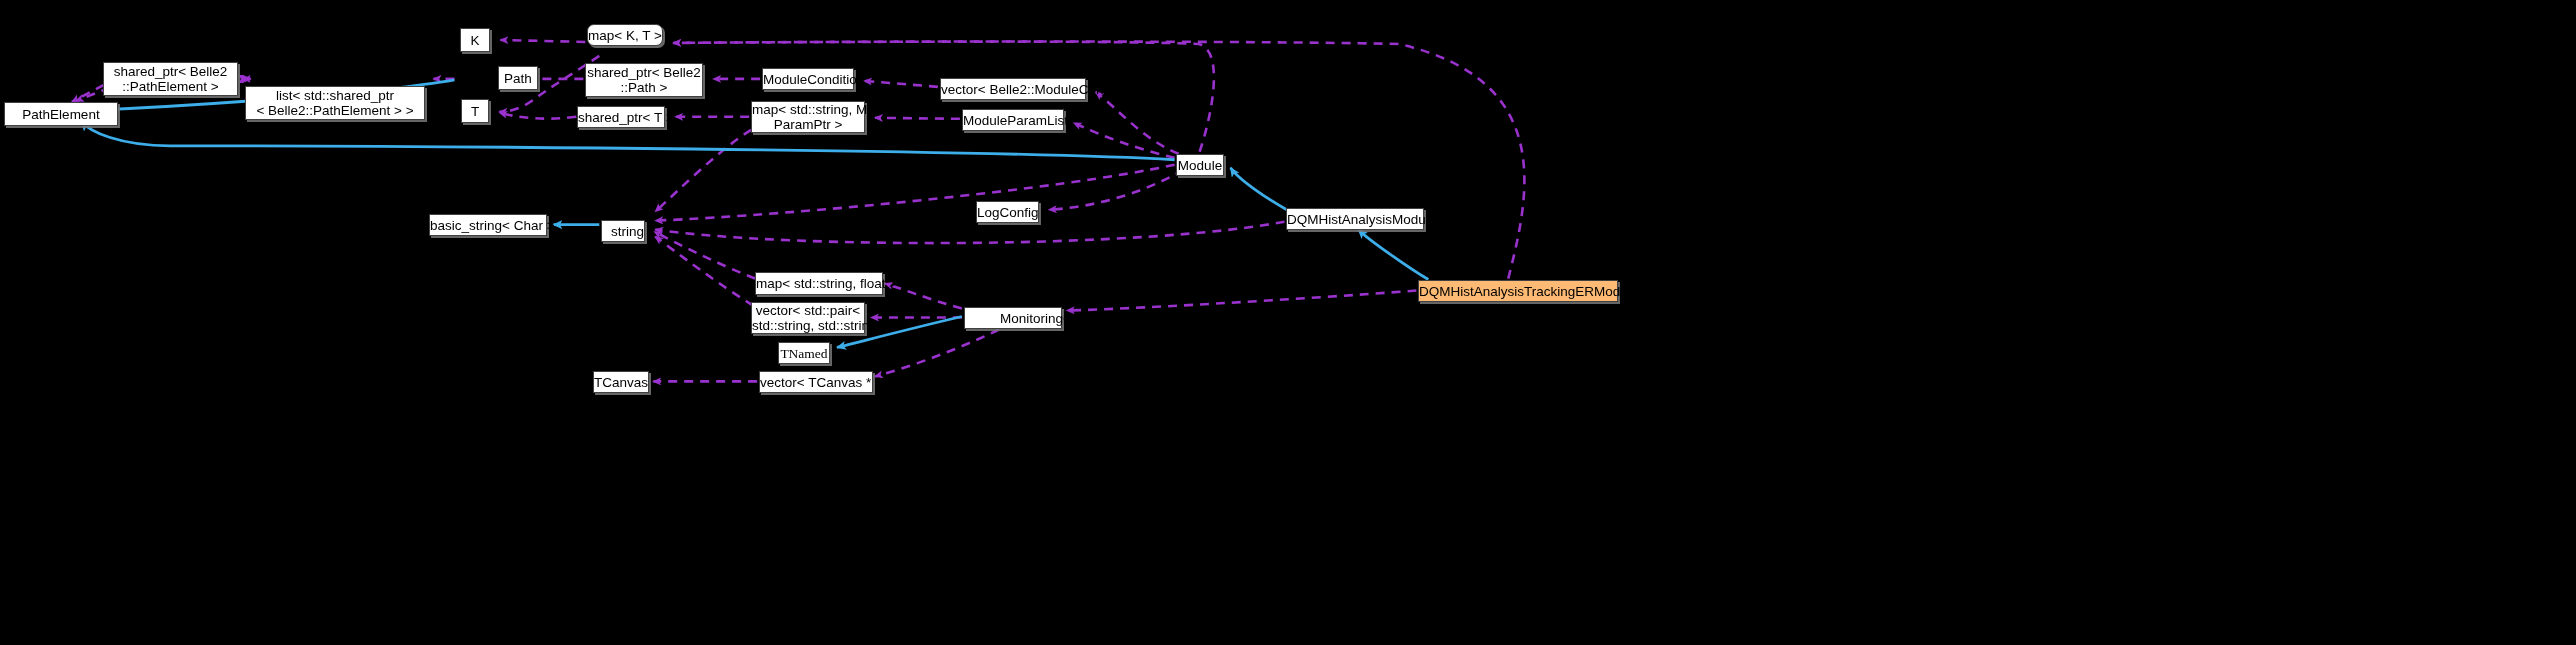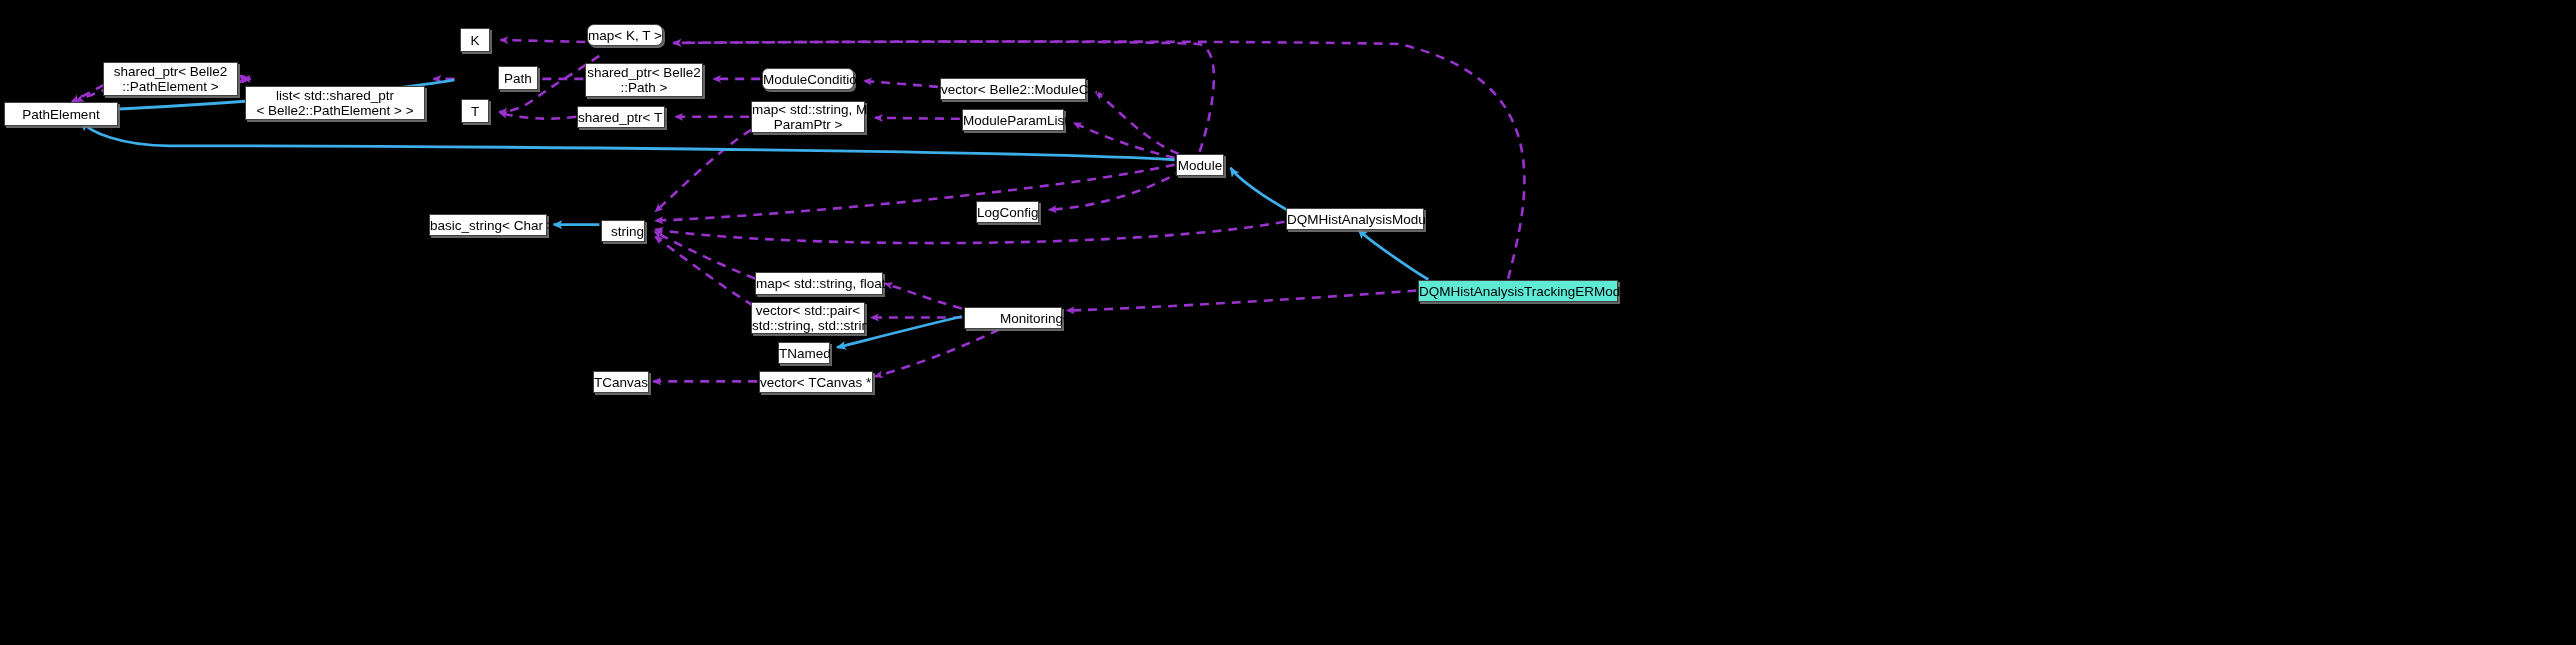--- a/index.html
+++ b/index.html
@@ -3,21 +3,21 @@
 <meta charset="utf-8">
 <style>
   html,body{margin:0;padding:0;background:#000;}
   #stage{position:relative;width:2576px;height:645px;background:#000;overflow:hidden;
          font-family:"Liberation Sans",sans-serif;}
   #edges{position:absolute;left:0;top:0;width:2576px;height:645px;}
   .node{position:absolute;box-sizing:border-box;background:#fff;border:1px solid #404040;
         color:#000;font-size:13.5px;line-height:15px;text-align:center;
         display:flex;align-items:center;justify-content:center;
         box-shadow:2px 2px 0 0 rgba(120,120,120,0.85);white-space:pre;}
-  .node.hl{background:#5eead4;border:1px solid #404040;}
+  .node.hl{background:#fdba74;border:1px solid #404040;}
   .node span{display:block;width:100%;}
 </style>
 </head>
 <body>
 
 <div id="stage">
 
   <svg id="edges" viewBox="0 0 2579 646" preserveAspectRatio="none">
     <defs>
       <marker id="arrP" markerWidth="10" markerHeight="10" refX="8" refY="4" orient="auto" markerUnits="userSpaceOnUse">
@@ -113,33 +113,33 @@
 ::PathElement &gt;</span></div>
       <div class="node" style="left: 245px; top: 62px; width: 180px; height: 34px; margin-top: 24px;"><span>list&lt; std::shared_ptr
 &lt; Belle2::PathElement &gt; &gt;</span></div>
       <div class="node" style="left: 460px; top: 28px; width: 30px; height: 24px;"><span>K</span></div>
       <div class="node" style="left: 455px; top: 66px; width: 40px; height: 24px; margin-left: 43px;"><span>Path</span></div>
       <div class="node" style="left: 461px; top: 99px; width: 28px; height: 24px;"><span>T</span></div>
       <div class="node" style="left: 587px; top: 24px; width: 76px; height: 22px; border-radius: 7px;"><span>map&lt; K, T &gt;</span></div>
       <div class="node" style="left: 585px; top: 63px; width: 118px; height: 34px;"><span>shared_ptr&lt; Belle2
 ::Path &gt;</span></div>
       <div class="node" style="left: 577px; top: 106px; width: 88px; height: 22px;"><span>shared_ptr&lt; T &gt;</span></div>
-      <div class="node" style="left: 762px; top: 68px; width: 92px; height: 22px; border-radius: 6px;"><span>ModuleCondition</span></div>
+      <div class="node" style="left: 762px; top: 68px; width: 92px; height: 22px;"><span>ModuleCondition</span></div>
       <div class="node" style="left: 751px; top: 101px; width: 114px; height: 32px;"><span>map&lt; std::string, Module
 ParamPtr &gt;</span></div>
       <div class="node" style="left: 940px; top: 78px; width: 146px; height: 22px;"><span>vector&lt; Belle2::ModuleCondition &gt;</span></div>
       <div class="node" style="left: 962px; top: 109px; width: 102px; height: 22px;"><span>ModuleParamList</span></div>
       <div class="node" style="left: 1176px; top: 154px; width: 48px; height: 22px;"><span>Module</span></div>
       <div class="node" style="left: 429px; top: 214px; width: 118px; height: 22px;"><span>basic_string&lt; Char &gt;</span></div>
       <div class="node" style="left: 601px; top: 220px; width: 44px; height: 22px; text-align: right;"><span>string</span></div>
       <div class="node" style="left: 976px; top: 201px; width: 63px; height: 22px;"><span>LogConfig</span></div>
       <div class="node" style="left: 1286px; top: 208px; width: 138px; height: 22px;"><span>DQMHistAnalysisModule</span></div>
       <div class="node" style="left: 755px; top: 272px; width: 128px; height: 23px;"><span>map&lt; std::string, float &gt;</span></div>
       <div class="node" style="left: 751px; top: 302px; width: 114px; height: 32px;"><span>vector&lt; std::pair&lt;
 std::string, std::string &gt; &gt;</span></div>
-      <div class="node" style="left: 778px; top: 342px; width: 52px; height: 22px;"><span>TNamed</span></div>
+      <div class="node" style="left: 778px; top: 342px; width: 52px; height: 22px; font-family: Liberation Serif, serif;"><span>TNamed</span></div>
       <div class="node" style="left: 964px; top: 307px; width: 98px; height: 22px; padding-left: 35px;"><span>MonitoringObject</span></div>
       <div class="node" style="left: 593px; top: 371px; width: 56px; height: 22px;"><span>TCanvas</span></div>
       <div class="node" style="left: 759px; top: 371px; width: 114px; height: 22px;"><span>vector&lt; TCanvas * &gt;</span></div>
       <div class="node hl" style="left: 1418px; top: 280px; width: 200px; height: 22px;"><span>DQMHistAnalysisTrackingERModule</span></div>
     </div>
 </div>
 
 
 </body></html>

